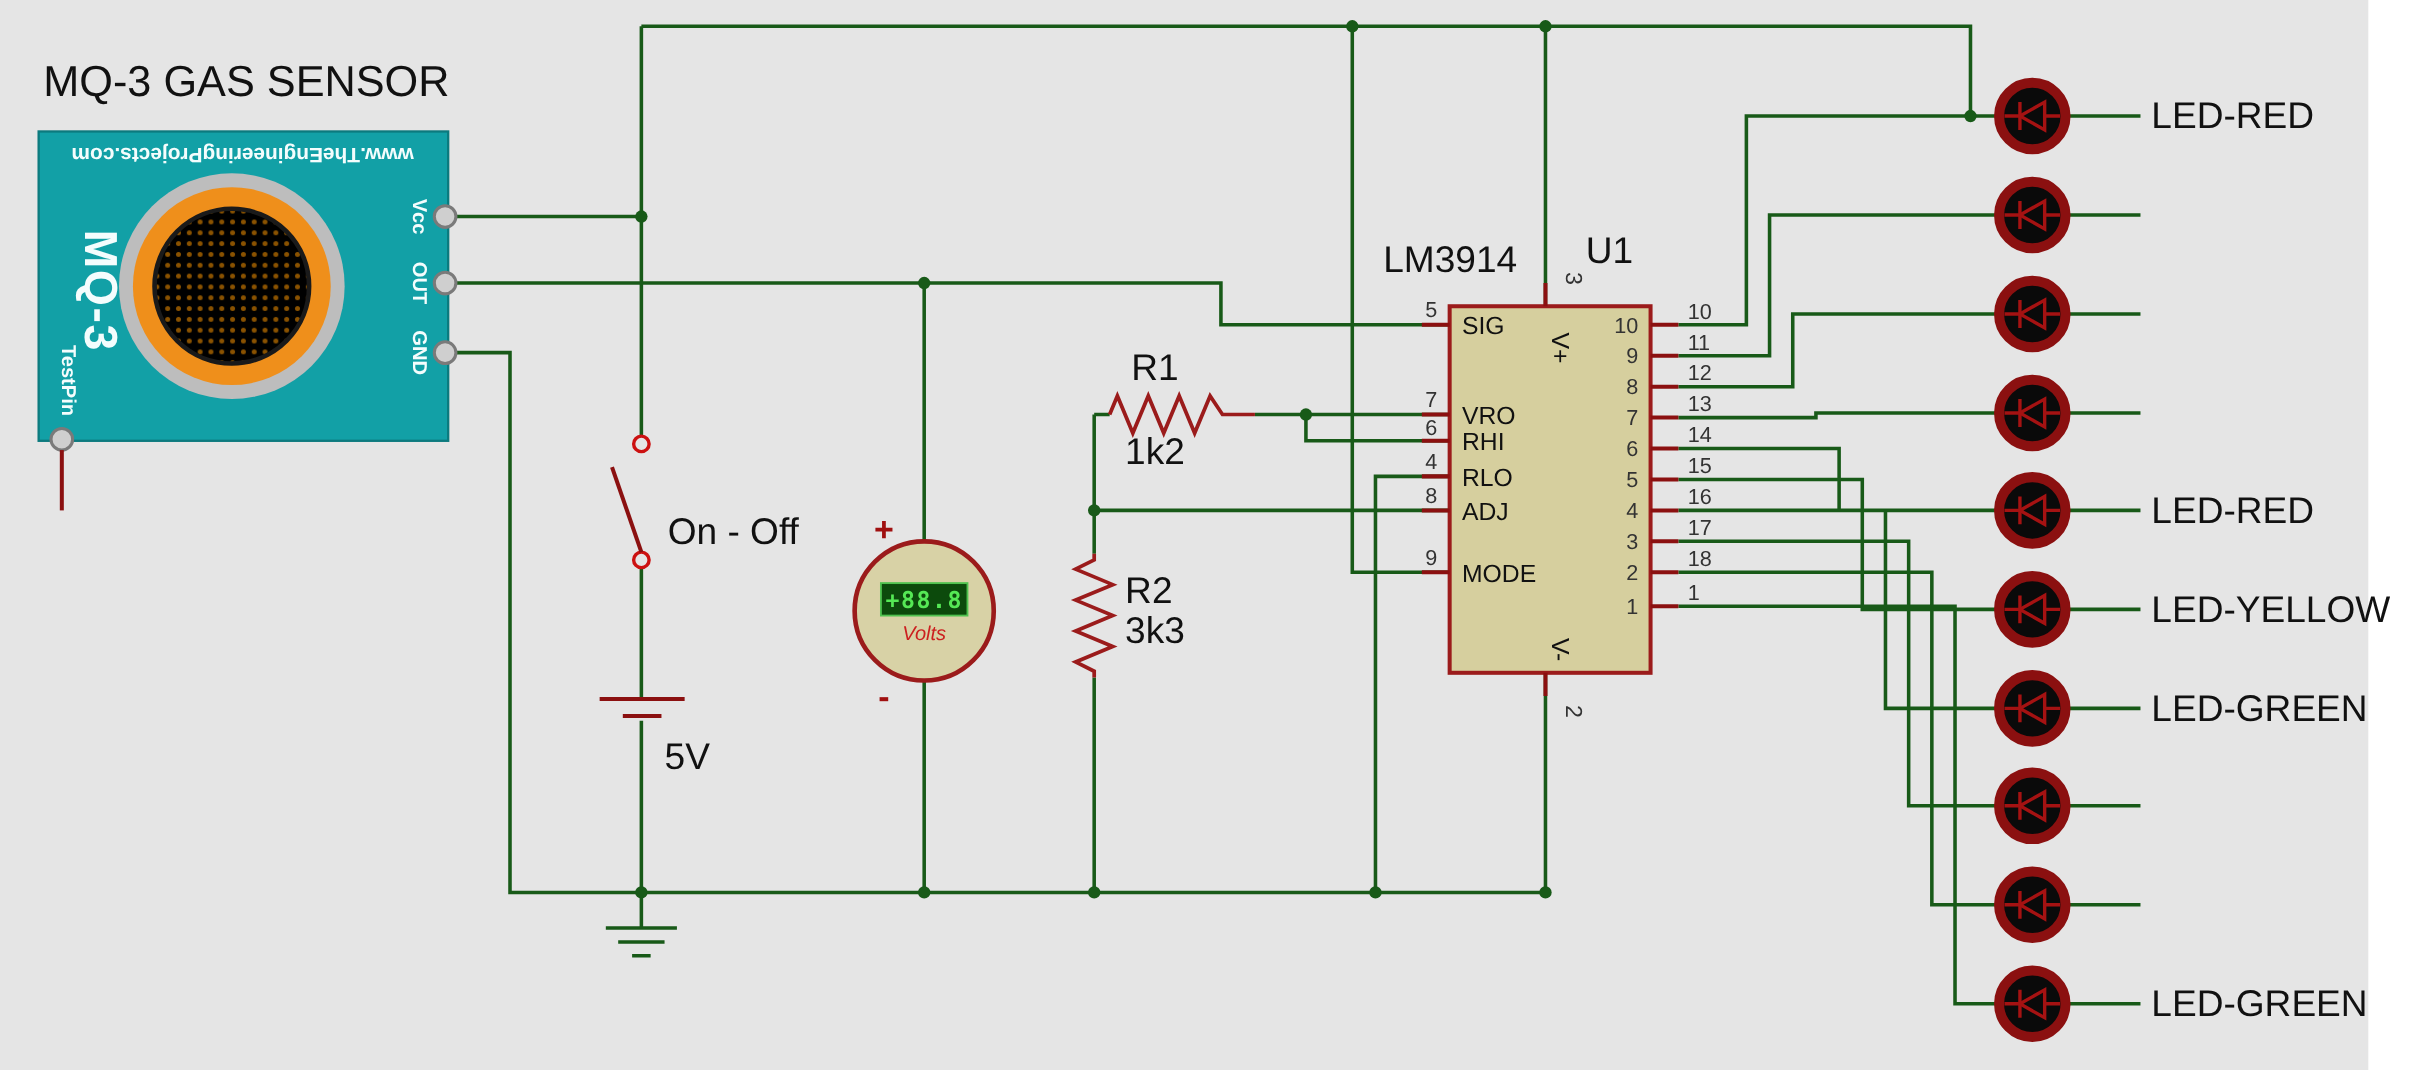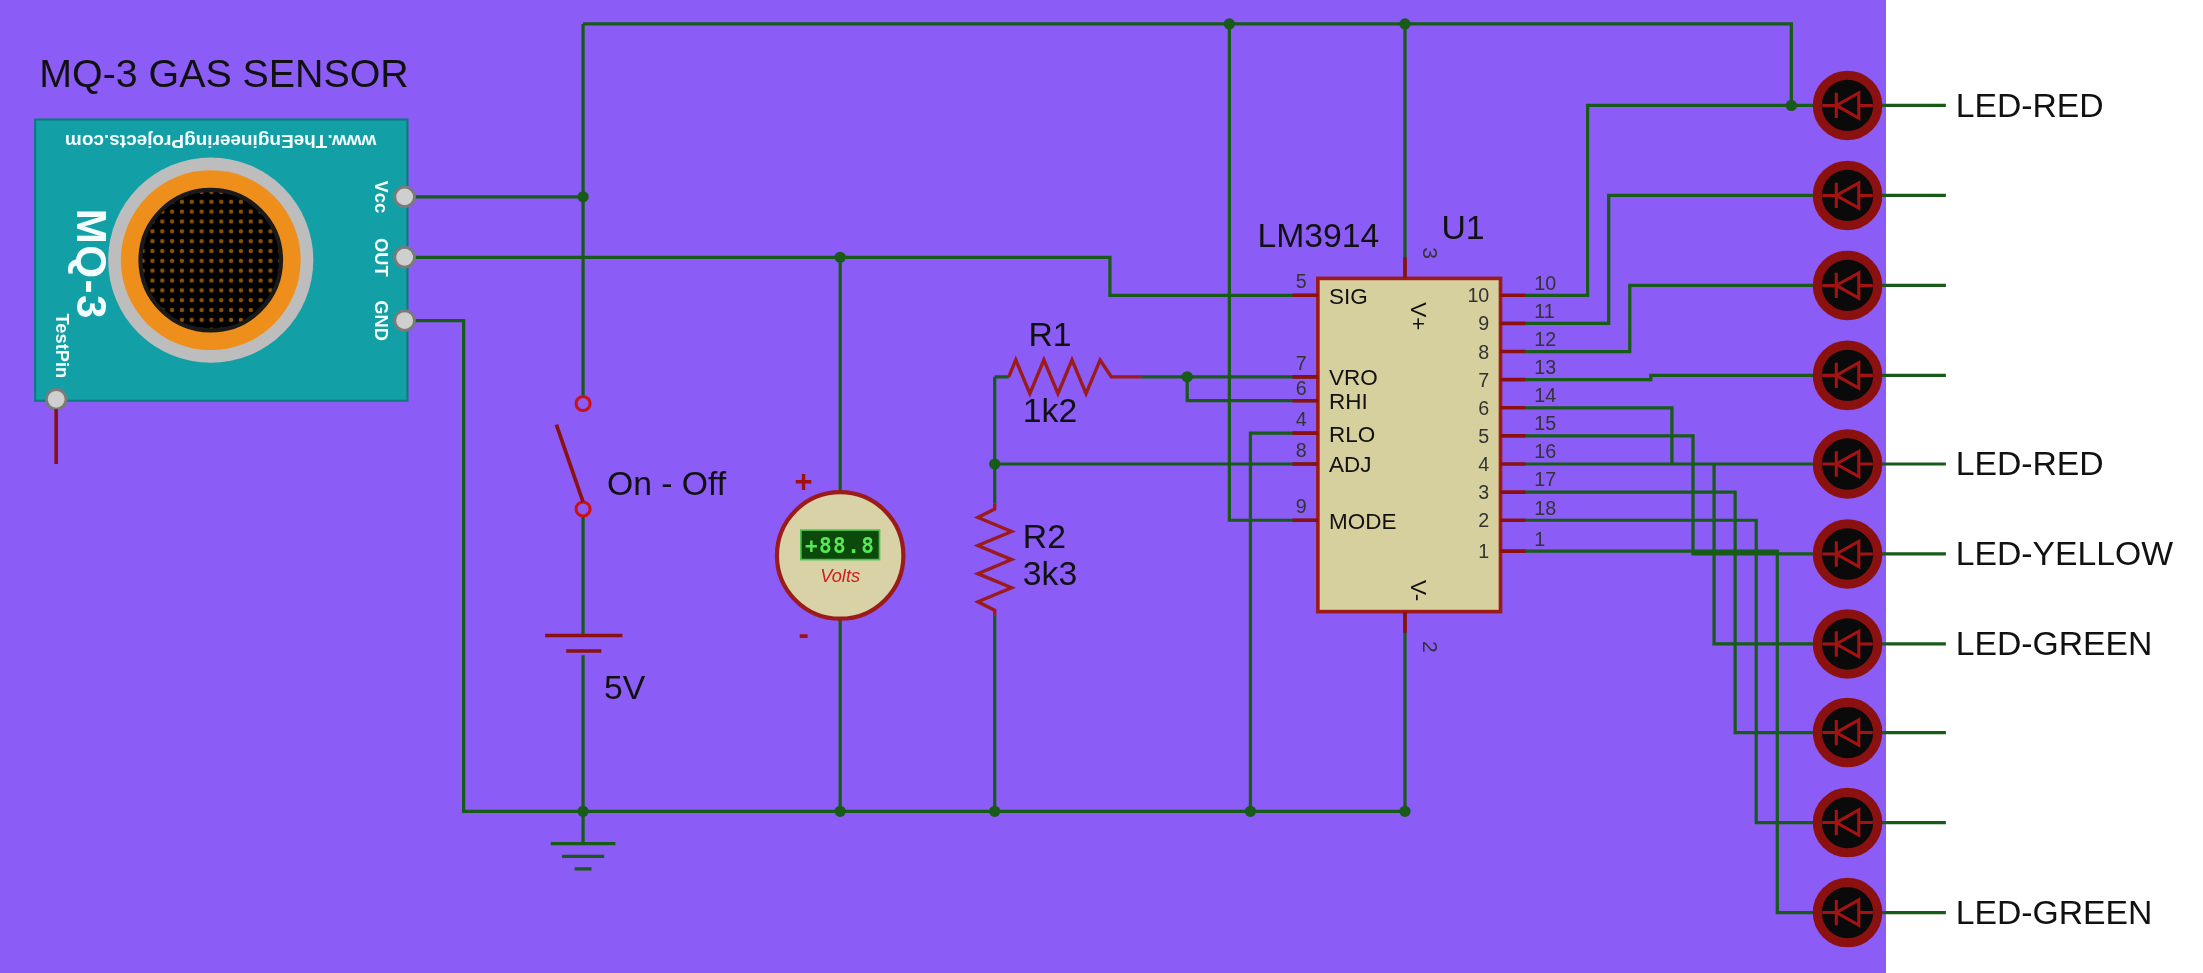--- a/index.html
+++ b/index.html
@@ -1,17 +1,17 @@
 <!DOCTYPE html>
 <html><head>
 <meta charset="utf-8">
 <style>
   html,body{margin:0;padding:0;background:#ffffff;}
   body{width:2203px;height:973px;overflow:hidden;}
-  #stage{position:relative;width:1886px;height:973px;background:#8b5cf6;}
+  #stage{position:relative;width:2153px;height:973px;background:#e5e5e5;}
   svg{display:block;}
   text{font-family:"Liberation Sans",sans-serif;fill:#111111;}
   .wire{stroke:#185a18;stroke-width:2.3;fill:none;}
   .stub{stroke:#8b1010;stroke-width:2.6;fill:none;}
   .dot{fill:#185a18;stroke:none;}
   .comp{stroke:#9b1b1b;stroke-width:2.4;fill:none;}
   .ic-box{stroke:#9b1b1b;stroke-width:2.6;}
   .led-body{fill:#0a0a0a;stroke:#8b1010;stroke-width:6.5;}
   .led-glyph{stroke:#a51212;stroke-width:2.2;fill:none;}
   .pad{fill:#cfcfcf;stroke:#7a7a7a;stroke-width:2;}

